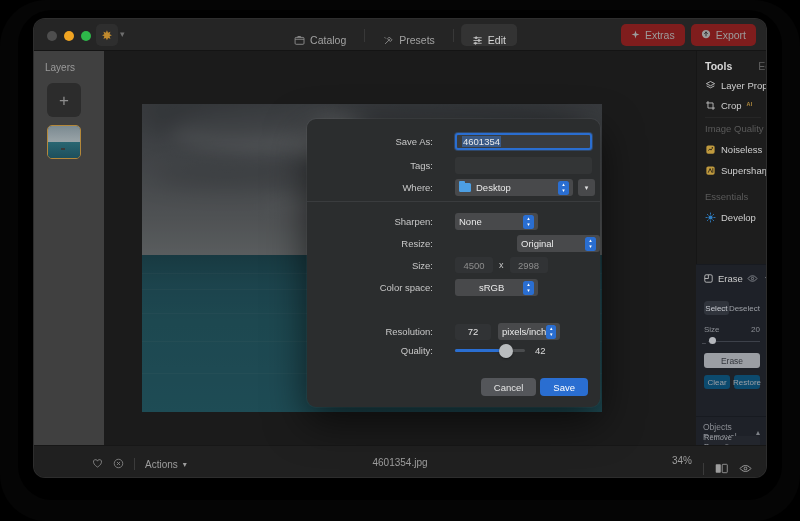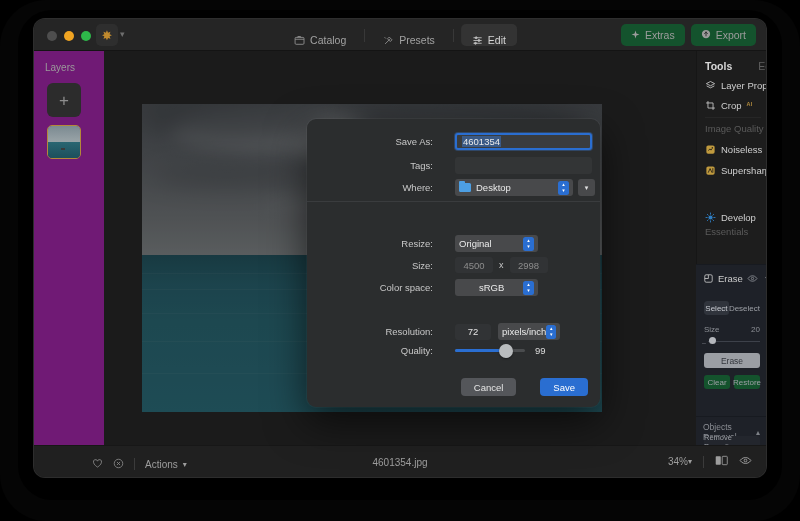--- a/index.html
+++ b/index.html
@@ -81,30 +81,30 @@
     width: 1px; height: 13px; background: #3a3a3a; margin: 0 4px;
   }
 
   #right-tb {
     position: absolute; right: 10px; top: 5px;
     display: flex; gap: 6px; align-items: center;
   }
   .tbtn {
     display: flex; align-items: center; gap: 5px;
     height: 22px; padding: 0 10px;
-    border-radius: 5px; background: #14532d;
+    border-radius: 5px; background: #7f1d1d;
     color: #9c9c9c; font-size: 10.5px;
     white-space: nowrap;
   }
 
   
   #layers-panel {
     position: absolute; left: 0; top: 32px;
     width: 70px; height: 394px;
-    background: #701a75;
+    background: #404040;
   }
   #layers-title {
     position: absolute; left: 11px; top: 11px;
     color: #9b9b9b; font-size: 10px;
   }
   #layer-add {
     position: absolute; left: 13px; top: 32px;
     width: 34px; height: 34px; border-radius: 6px;
     background: #2c2c2c;
     display: flex; align-items: center; justify-content: center;
@@ -255,21 +255,21 @@
   #erase-btn {
     position: absolute; left: 8px; top: 88px;
     width: 56px; height: 15px; border-radius: 3px;
     background: #9b9ea4;
     display: flex; align-items: center; justify-content: center;
     color: #33363c; font-size: 8.5px;
   }
   .cr-btn {
     position: absolute; top: 110px;
     width: 26px; height: 14px; border-radius: 3px;
-    background: #14532d;
+    background: #0c4a6e;
     display: flex; align-items: center; justify-content: center;
     color: #9da0a6; font-size: 8px;
   }
   #clear-btn { left: 8px; }
   #restore-btn { left: 38px; }
 
   
   #objects-panel {
     position: absolute; left: 662px; top: 397px;
     width: 70px; height: 29px;
@@ -310,21 +310,21 @@
   }
   #bb-file {
     position: absolute; left: 50%; top: 11px; transform: translateX(-50%);
     color: #9d9d9d; font-size: 10px;
   }
   #bb-right {
     position: absolute; right: 14px; top: 9px;
     display: flex; align-items: center; gap: 11px;
     color: #9d9d9d; font-size: 10px;
   }
-  #bb-zoom { display: flex; align-items: center; gap: 0; }
+  #bb-zoom { display: flex; align-items: center; gap: 8px; flex-direction: column; }
   #bb-div2 { width: 1px; height: 12px; background: #3b3b3b; }
 
   
   #save-dialog {
     position: absolute; left: 273px; top: 100px;
     width: 293px; height: 288px;
     background: #2b2d2e;
     border-radius: 9px;
     box-shadow: 0 14px 40px rgba(0,0,0,.62), 0 0 0 1px rgba(255,255,255,.05);
     overflow: hidden;
@@ -413,21 +413,21 @@
   #qual-knob {
     position: absolute; left: 44px; top: -5.5px;
     width: 14px; height: 14px; border-radius: 50%;
     background: #b9bcbe;
     box-shadow: 0 1px 2px rgba(0,0,0,.45);
   }
   #qual-val { margin-left: 10px; color: #dcdcdc; font-size: 9.5px; }
 
   #dlg-buttons {
     position: absolute; right: 12px; bottom: 11px;
-    display: flex; gap: 24px;
+    display: flex; gap: 4px;
   }
   .dbtn {
     height: 18px; padding: 0 13px; border-radius: 4px;
     display: flex; align-items: center; justify-content: center;
     font-size: 9.5px;
   }
   #cancel-btn { background: #54565a; color: #e6e6e6; }
   #save-btn { background: #2a6ed1; color: #ffffff; text-align: center; }
 </style>
 </head>
@@ -590,21 +590,21 @@
         <svg class="mi" viewBox="0 0 16 16">
           <rect x="2" y="2" width="12" height="12" rx="2.5" fill="#c09a3e"></rect>
           <path d="M4.6 11.2L7.4 5.2l2.8 6" stroke="#2a2418" stroke-width="1.3" fill="none" stroke-linejoin="round"></path>
           <path d="M11.4 4.6v6.6" stroke="#2a2418" stroke-width="1.3"></path>
         </svg>
       </span>
       <span class="lbl">Supersharp</span>
 
     </div>
 
-    <div class="sb-sec" style="top:140px;margin-top:35px;">Essentials</div>
+    <div class="sb-sec" style="top:140px;">Essentials</div>
 
     <div class="sb-item" style="top:161px;">
       <span>
         <svg class="mi" viewBox="0 0 16 16" fill="#2f7fc4">
           <circle cx="8" cy="8" r="3"></circle>
           <g stroke="#2f7fc4" stroke-width="1.3" stroke-linecap="round">
             <path d="M8 1.4v1.8"></path>
               <path d="M8 12.8v1.8"></path>
               <path d="M1.4 8h1.8"></path>
               <path d="M12.8 8h1.8"></path>
@@ -737,22 +737,32 @@
         <span class="stepper">
             <span>▴</span>
             <span>▾</span>
           </span>
       </div>
       <div id="where-extra">▾</div>
     </div>
 
     <div id="dlg-divider"></div>
 
-
-    <div class="dlg-row" style="top:116px;">
+    <div class="dlg-row" style="top:94px;">
+      <div class="dlg-label">Sharpen:</div>
+      <div class="popup" style="width:83px;">
+        <span>None</span>
+        <span class="stepper">
+            <span>▴</span>
+            <span>▾</span>
+          </span>
+      </div>
+    </div>
+
+    <div class="dlg-row" style="top:116px;justify-content:space-between;">
       <div class="dlg-label">Resize:</div>
       <div class="popup" style="width:83px;">
         <span>Original</span>
         <span class="stepper">
             <span>▴</span>
             <span>▾</span>
           </span>
       </div>
     </div>
 
@@ -786,21 +796,21 @@
           </span>
       </div>
     </div>
 
     <div class="dlg-row" style="top:226px;">
       <div class="dlg-label">Quality:</div>
       <div id="qual-track">
         <div id="qual-fill"></div>
         <div id="qual-knob"></div>
       </div>
-      <span id="qual-val">99</span>
+      <span id="qual-val">42</span>
     </div>
 
     <div id="dlg-buttons">
       <div class="dbtn" id="cancel-btn">Cancel</div>
       <div class="dbtn" id="save-btn">Save</div>
     </div>
   </div>
 
 </div>
 

